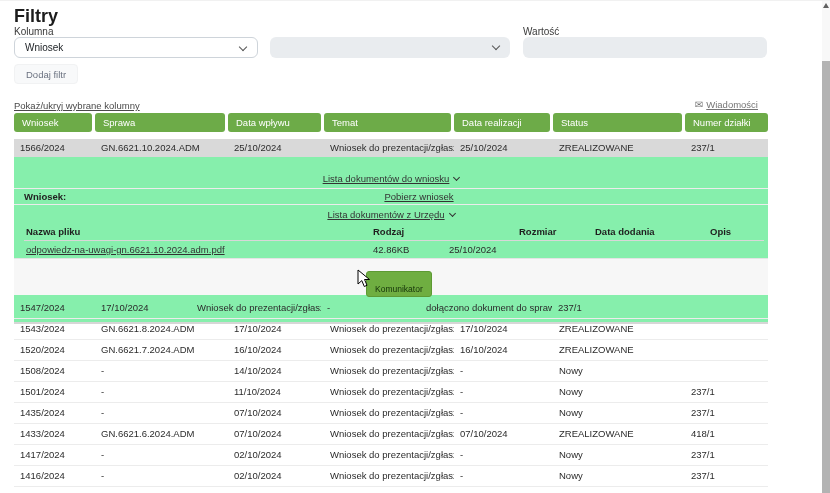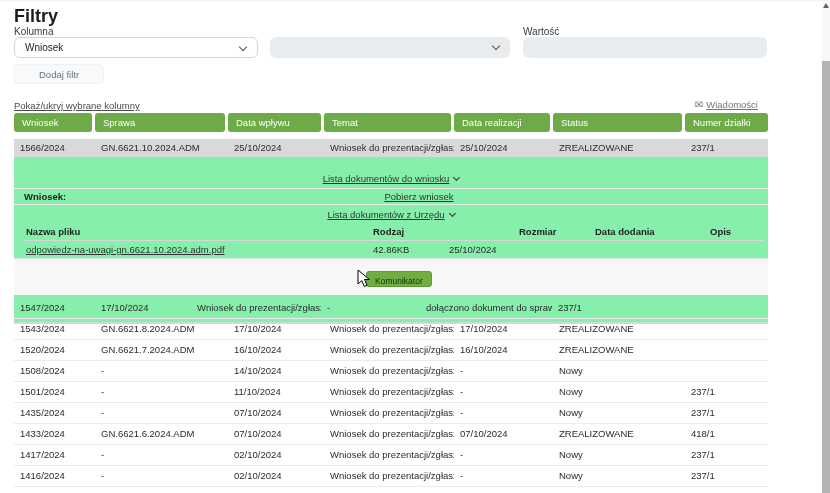--- a/index.html
+++ b/index.html
@@ -12,21 +12,21 @@
   .flabel { position:absolute; font-size:10px; color:#3a3a3a; }
   .lbl-kolumna { left:14px; top:25px; }
   .lbl-wartosc { left:523px; top:25px; }
   .select { position:absolute; top:36px; height:21px; border-radius:6px; font-size:10px; line-height:19px; }
   .select-col { left:14px; width:244px; background:#fff; border:1px solid #ced4da; padding-left:10px; color:#212529; }
   .select-op  { left:270px; width:240px; background:#e9ecef; border:none; }
   .chev { position:absolute; right:11px; top:6px; width:6px; height:6px;
     border-right:1.4px solid #555; border-bottom:1.4px solid #555; transform:rotate(45deg); }
   .value-input { position:absolute; left:523px; top:36px; width:244px; height:21px;
     background:#e9ecef; border:none; border-radius:6px; font-size:10px; padding:0 8px; }
-  .add-filter { position:absolute; left:14px; top:63px; height:20px; padding:0 24px;
+  .add-filter { position:absolute; left:14px; top:63px; height:20px; padding:0 11px;
     background:#f8f9fa; color:#6b7280; border:1px solid #f1f2f3; border-radius:4px; font-size:9.5px;
     font-family:"Liberation Sans", sans-serif; }
 
   
   .toggle-cols { position:absolute; left:14px; top:99px; font-size:9.5px; color:#4a4a4a; text-decoration:underline; cursor:pointer; }
   .messages { position:absolute; right:72px; top:98px; font-size:9.5px; color:#757575; text-decoration:underline; cursor:pointer; }
   .messages .env { font-size:10px; text-decoration:none; display:inline-block; margin-right:3px; }
 
   
   .thead { position:absolute; left:14px; top:112px; width:754px; display:flex; }
@@ -51,21 +51,21 @@
     border-top:1px solid #ececec; border-bottom:1px solid #ececec; }
   .wniosek-label { position:absolute; left:10px; font-size:9.5px; font-weight:bold; color:#222; }
   .pobierz-link { position:absolute; left:50%; transform:translateX(-50%); margin-left:28px; font-size:9.5px; }
   .row-links2 { top:52px; }
 
   .subtable { position:absolute; left:10px; top:66px; width:740px; }
   .sub-hrow { display:flex; height:18px; line-height:17px; border-bottom:1px solid #d8d8d8; font-size:9.5px; font-weight:bold; color:#1f1f1f; }
   .sub-row  { display:flex; height:19px; line-height:18px; border-bottom:1px solid #e6e6e6; font-size:9.5px; }
   .s0{width:349px; padding-left:2px;}.s1{width:146px}.s2{width:76px}.s3{width:115px}.s4{width:54px}
   .btn-strip { position:absolute; left:0; top:101px; width:754px; height:37px; background:#f7f7f7; border-top:1px solid #e4e4e4; }
-  .komunikator { position:absolute; left:352px; top:12px; height:16px; padding:4px 8px;
+  .komunikator { position:absolute; left:352px; top:12px; height:16px; padding:12px 8px;
     background:#6fae41; border:1px solid #5d9a33; border-radius:3px; color:#15330a; font-size:8.5px;
     font-family:"Liberation Sans", sans-serif; }
 
   
   .results { position:absolute; left:14px; top:297px; }
   .results .trow { height:21px; line-height:20px; border-bottom:1px solid #ececec; }
 
   
   .scrollbar { position:absolute; right:0; top:0; width:8px; height:493px; background:#f8f8f8; }
   .scroll-up { position:absolute; top:2px; left:1px; width:0; height:0;

